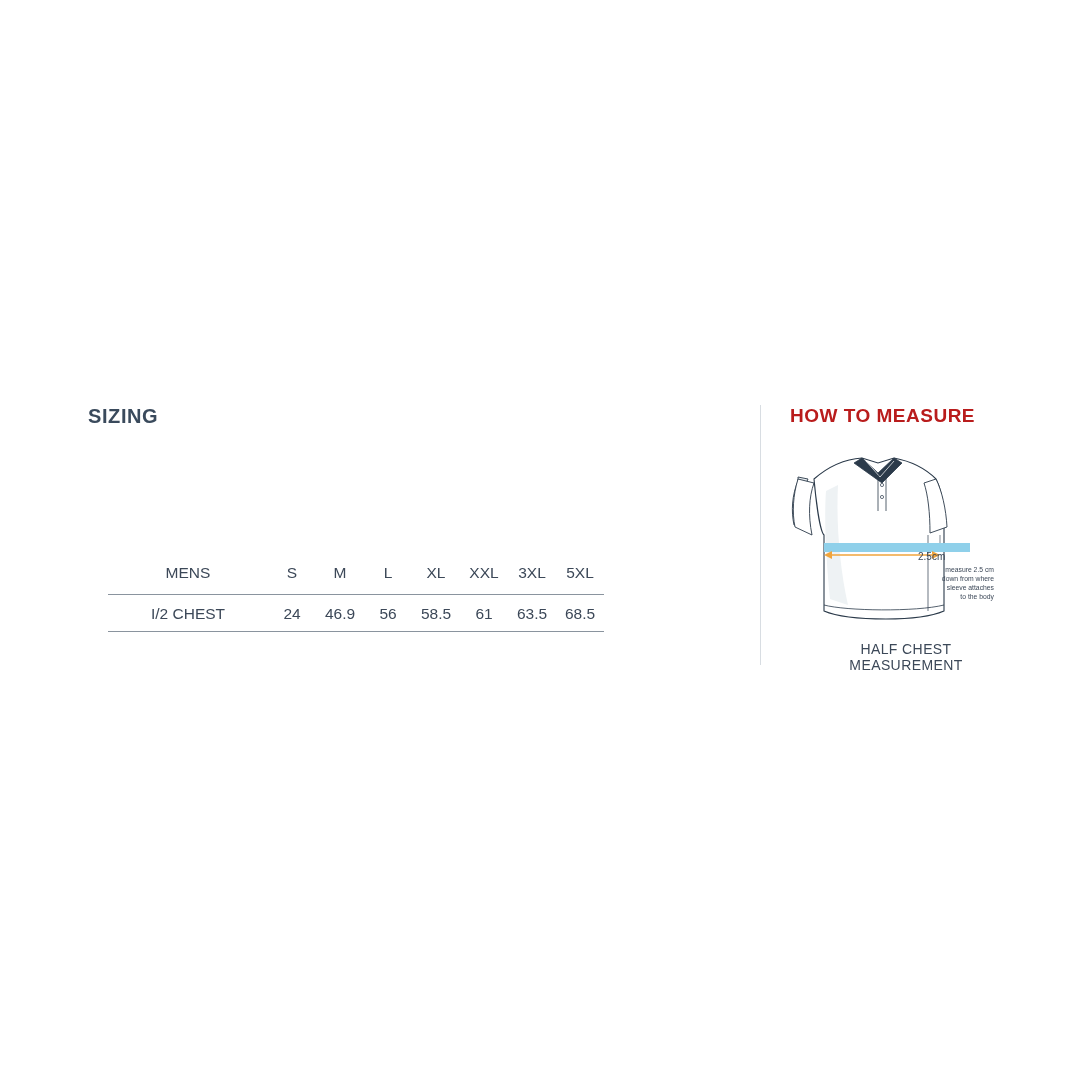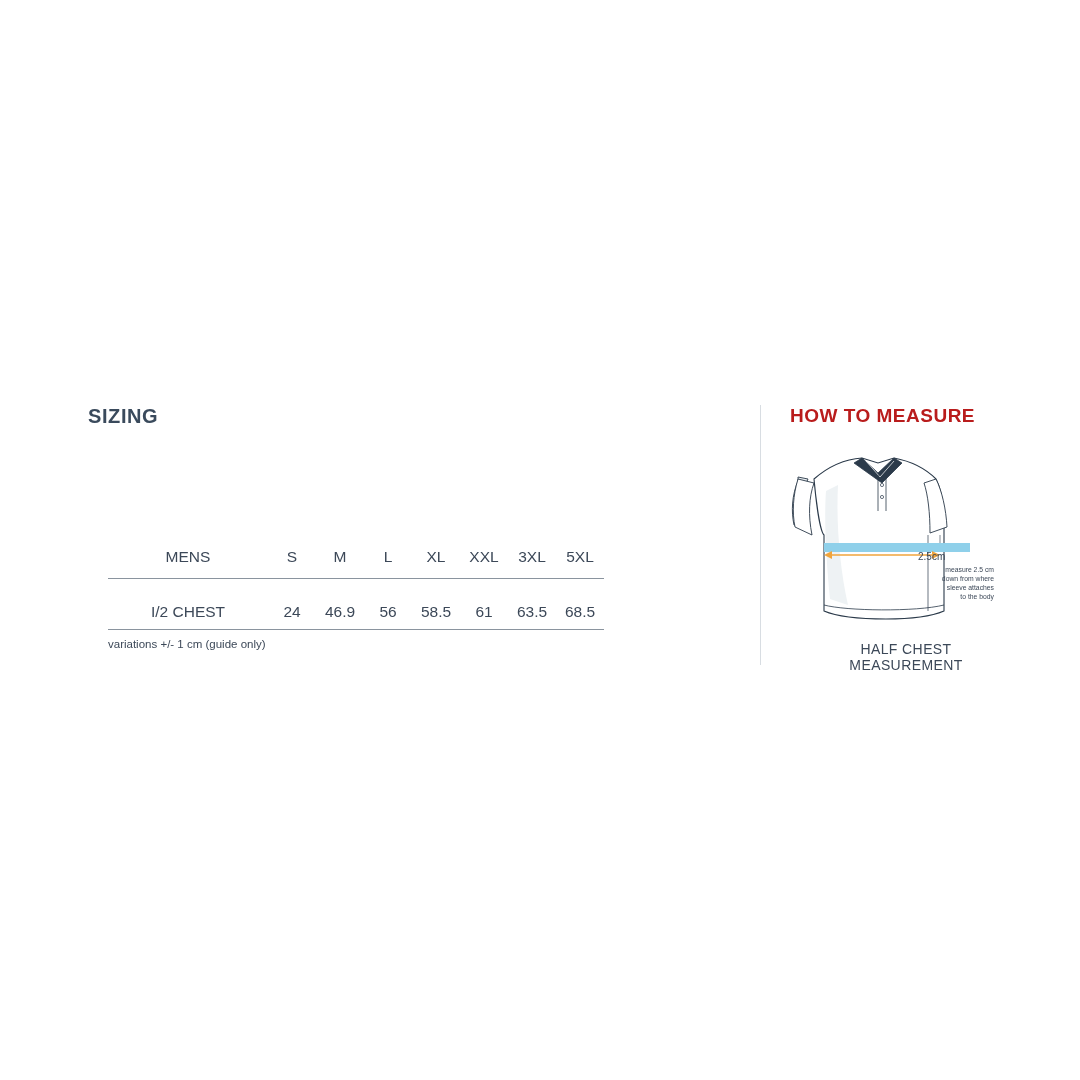--- a/index.html
+++ b/index.html
@@ -44,21 +44,21 @@
     line-height: 20px;
     color: #4a5a68;
     margin: 0;
     width: 632px;
   }
 
   
   .size-table-wrap {
     position: absolute;
     left: 108px;
-    top: 540px;
+    top: 556px;
     width: 488px;
   }
   table.size-table {
     border-collapse: collapse;
     width: 488px;
     table-layout: fixed;
   }
   table.size-table td {
     padding: 0;
     text-align: center;
@@ -67,21 +67,21 @@
     font-weight: normal;
   }
   table.size-table tr.header-row td {
     height: 34px;
     vertical-align: middle;
     padding-bottom: 4px;
   }
   table.size-table tr.data-row td {
     height: 34px;
     vertical-align: middle;
-    padding-top: 16px;
+    padding-top: 2px;
   }
   .rule {
     border-top: 1px solid #8a949e;
   }
   .rule-bottom {
     border-bottom: 1px solid #8a949e;
   }
   td.label-cell {
     text-align: center;
   }
@@ -187,21 +187,20 @@
           <td class="rule rule-bottom">24</td>
           <td class="rule rule-bottom">46.9</td>
           <td class="rule rule-bottom">56</td>
           <td class="rule rule-bottom">58.5</td>
           <td class="rule rule-bottom">61</td>
           <td class="rule rule-bottom">63.5</td>
           <td class="rule rule-bottom">68.5</td>
         </tr>
       </tbody>
     </table>
-    <div class="variations">variations +/- 1 cm (guide only)</div>
   </div>
 
   <div class="v-divider"></div>
 
   <div class="measure-block">
     <h2 class="measure-title">HOW TO MEASURE</h2>
 
     <div class="shirt-area">
       <svg width="200" height="200" viewBox="0 0 200 200">
 

